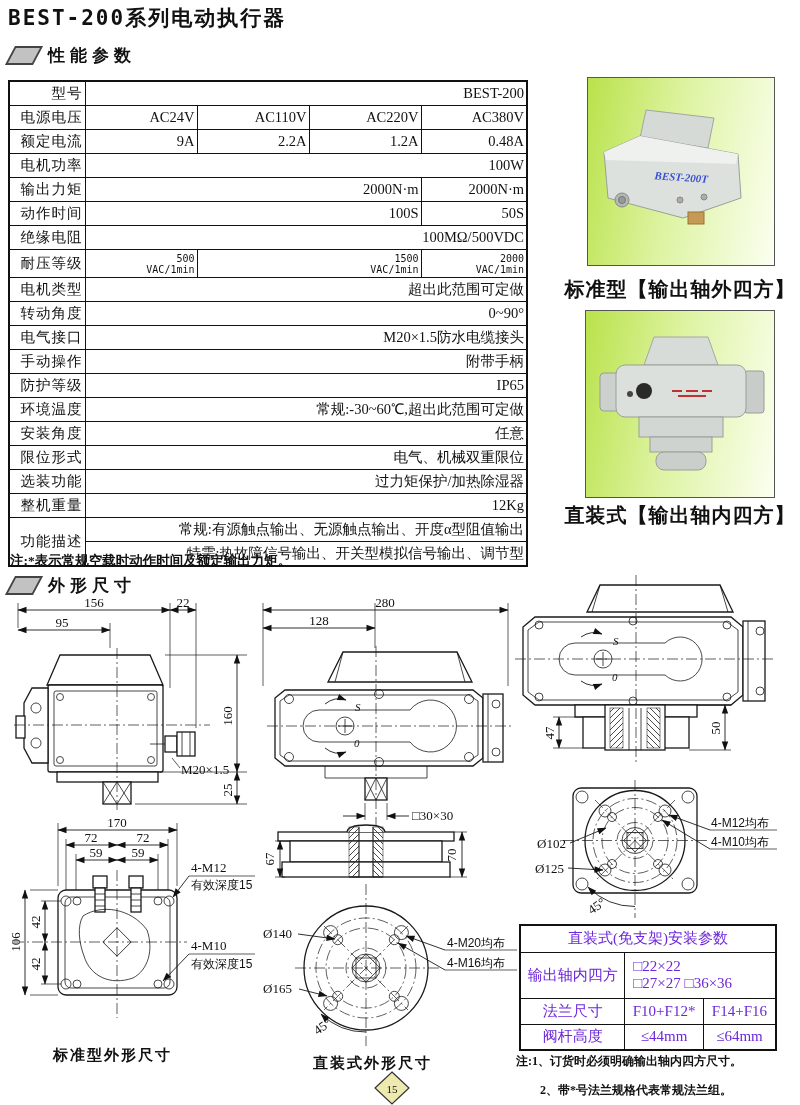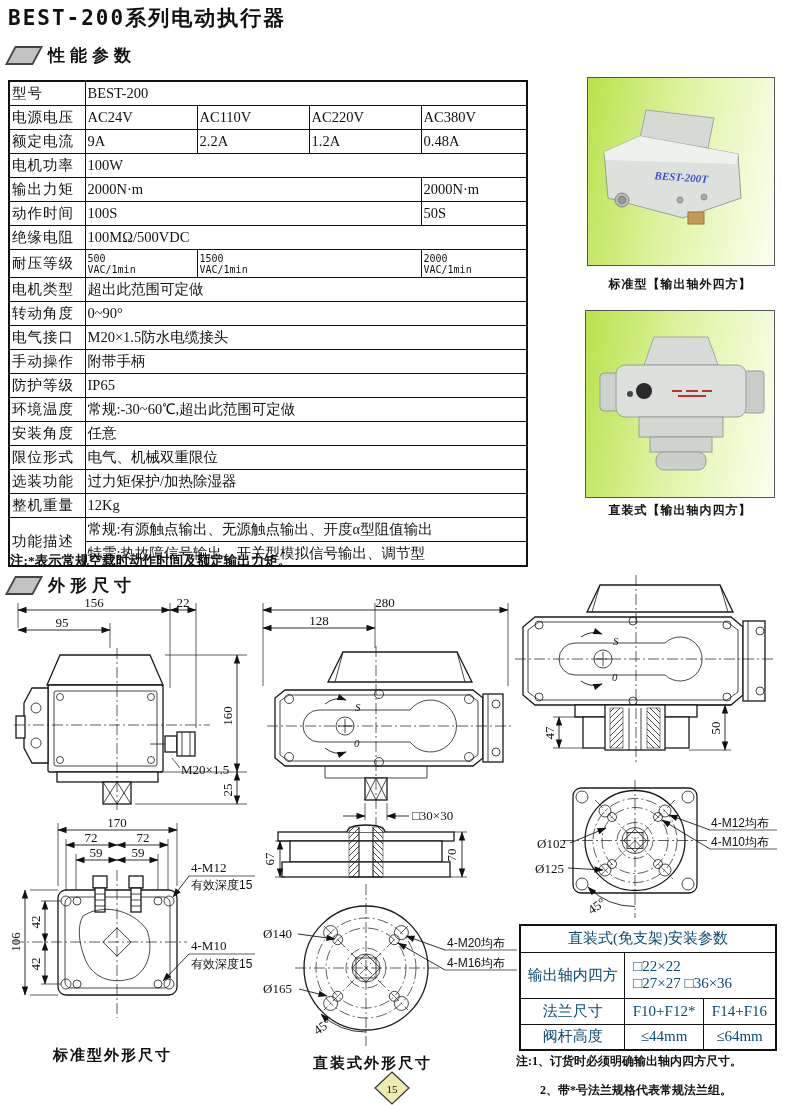--- a/index.html
+++ b/index.html
@@ -6,30 +6,30 @@
   #canvas{position:relative;width:800px;height:1105px;background:#fff;overflow:hidden;
           font-family:"Liberation Sans",sans-serif;color:#111;}
   .abs{position:absolute;}
   .title{font-size:21px;font-weight:bold;letter-spacing:2px;font-family:"DejaVu Sans Mono","Liberation Sans",sans-serif;}
   .sechead{display:flex;align-items:center;gap:10px;}
   .par{width:24px;height:15px;background:#c2c2c2;border:2px solid #444;transform:skewX(-28deg);}
   .sechead span{font-size:17px;font-weight:bold;letter-spacing:5px;}
   
   table.spec{border-collapse:collapse;table-layout:fixed;font-family:"Liberation Serif",serif;
              font-size:14.5px;color:#111;border:2px solid #111;}
-  table.spec td{border:1px solid #111;text-align:left;padding:0 2px;height:23px;overflow:hidden;white-space:nowrap;}
+  table.spec td{border:1px solid #111;text-align:right;padding:0 2px;height:23px;overflow:hidden;white-space:nowrap;}
   table.spec td.lab{letter-spacing:1px;}
   .wv{font-size:10px;line-height:11px;font-family:"DejaVu Sans Mono",monospace;}
   .smallnote{font-size:13.5px;font-family:"Liberation Serif",serif;font-weight:bold;}
   
   .photo{border:1px solid #555;background:linear-gradient(100deg,#b9e24b 0%,#ddf3a0 45%,#fbfff0 100%);}
-  .pcap{font-size:12px;font-weight:bold;text-align:center;letter-spacing:1px;}
+  .pcap{font-size:20px;font-weight:bold;text-align:center;letter-spacing:1px;}
   
   table.inst{border-collapse:collapse;table-layout:fixed;font-family:"Liberation Serif",serif;
-             font-size:15px;color:#0c4a6e;border:2px solid #111;}
+             font-size:15px;color:#6d28d9;border:2px solid #111;}
   table.inst td{border:1px solid #111;text-align:center;padding:0 2px;overflow:hidden;}
   .inote{font-size:12px;font-family:"Liberation Serif",serif;font-weight:bold;}
   .dcap{font-size:15px;font-weight:bold;letter-spacing:2px;text-align:center;}
   
   .ol{fill:#fff;stroke:#1a1a1a;stroke-width:1.3;}
   .tl{fill:none;stroke:#1a1a1a;stroke-width:0.8;}
   .dim{stroke:#1a1a1a;stroke-width:0.9;fill:none;}
   .ext{stroke:#1a1a1a;stroke-width:0.7;}
   .cl{stroke:#1a1a1a;stroke-width:0.7;stroke-dasharray:11 3 2 3;fill:none;}
   .dt{font-family:"Liberation Serif",serif;font-size:13px;fill:#111;}

